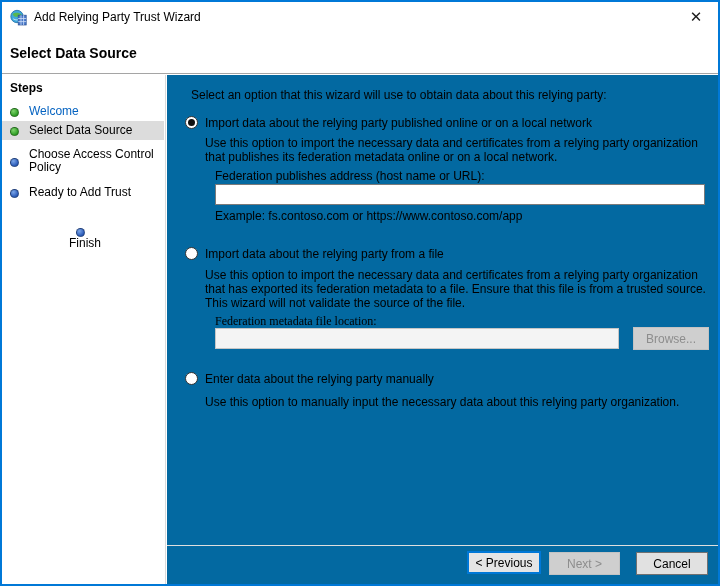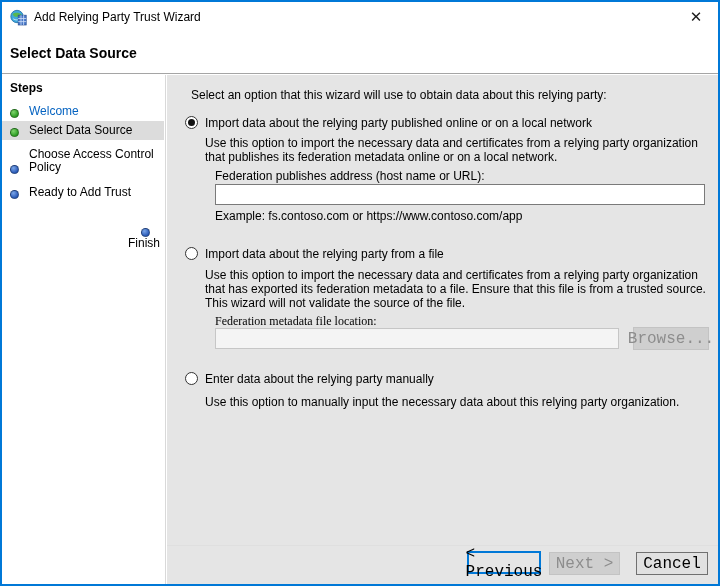--- a/index.html
+++ b/index.html
@@ -19,40 +19,40 @@
     display:flex;align-items:center;justify-content:center;
     font-size:15px;color:#1a1a1a;cursor:default;}
   
   .headerband{position:absolute;left:0;top:30px;right:0;height:42px;background:#fff;
     border-bottom:1px solid #a5a5a5;display:flex;align-items:center;padding-left:8px;}
   .headerband .h1{font-size:14px;font-weight:bold;color:#000;}
   
   .sidebar{position:absolute;left:0;top:73px;bottom:0;width:164px;background:#fff;
     border-right:1px solid #d9d9d9;}
   .steps-title{position:absolute;left:8px;top:6px;font-weight:bold;font-size:12px;}
-  .step-item{position:absolute;left:0;right:1px;display:flex;align-items:flex-end;
+  .step-item{position:absolute;left:0;right:1px;display:flex;align-items:center;
     padding:3px 4px 3px 8px;line-height:13px;}
   .step-item .bullet{width:9px;height:9px;border-radius:50%;flex:0 0 auto;
     margin:2px 10px 0 0;border:1px solid rgba(0,0,0,.35);}
   .bullet.done{background:radial-gradient(circle at 35% 30%,#7fd46c,#2f9e25 70%);}
   .bullet.todo{background:radial-gradient(circle at 35% 30%,#7ba6e8,#2b5bb8 70%);}
   .step-item.current{background:#dcdcdc;}
   .step-item.link .label{color:#0563c1;}
   
-  .main{position:absolute;left:165px;top:73px;right:0;bottom:0;background:#e5e5e5;}
+  .main{position:absolute;left:165px;top:73px;right:0;bottom:0;background:#0369a1;}
   .main .t{position:absolute;line-height:14px;color:#000;}
   .radio{position:absolute;width:13px;height:13px;border:1px solid #333;border-radius:50%;
     background:#fff;}
   .radio.selected::after{content:"";position:absolute;left:2px;top:2px;width:7px;height:7px;
     border-radius:50%;background:#111;}
   .txtinput{position:absolute;height:21px;border:1px solid #7a7a7a;background:#fff;
     font-family:"Liberation Sans",sans-serif;font-size:12px;padding:0 4px;}
   .txtinput:disabled{border:1px solid #c6c6c6;background:#f4f4f4;}
-  .btn{position:absolute;height:23px;font-family:Liberation Mono, monospace;
-    font-size:16px;background:#e1e1e1;border:1px solid #707070;color:#000;
+  .btn{position:absolute;height:23px;font-family:Liberation Sans, sans-serif;
+    font-size:12px;background:#e1e1e1;border:1px solid #707070;color:#000;
     display:flex;align-items:center;justify-content:center;}
   .btn.focused{border:2px solid #0078d7;background:#e5e5e5;}
   .btn.disabled{background:#cfcfcf;border:1px solid #c3c3c3;color:#8d8d8d;}
   .pre{white-space:pre-wrap;}
   
   .footer-line{position:absolute;left:165px;right:0;top:543px;height:0;
     border-top:1px solid #dfdfdf;}
 </style>
 </head>
 <body>

